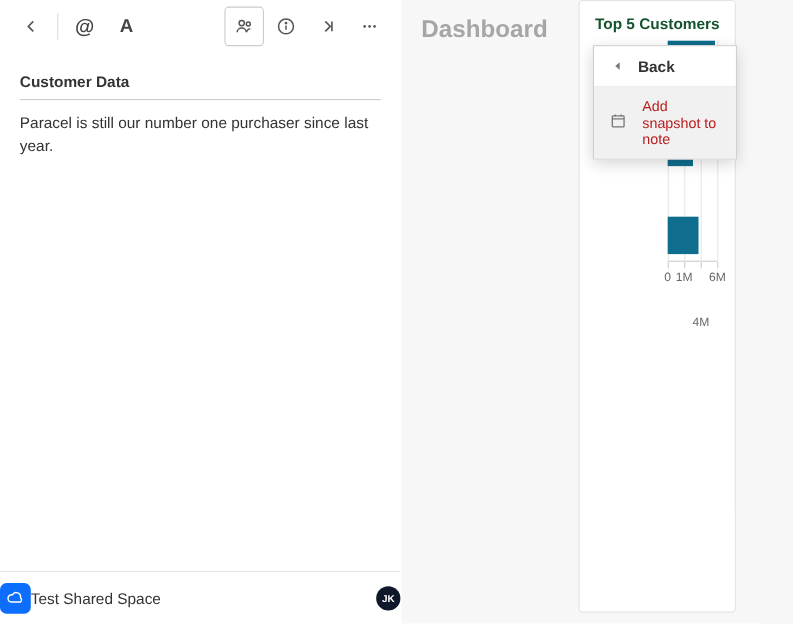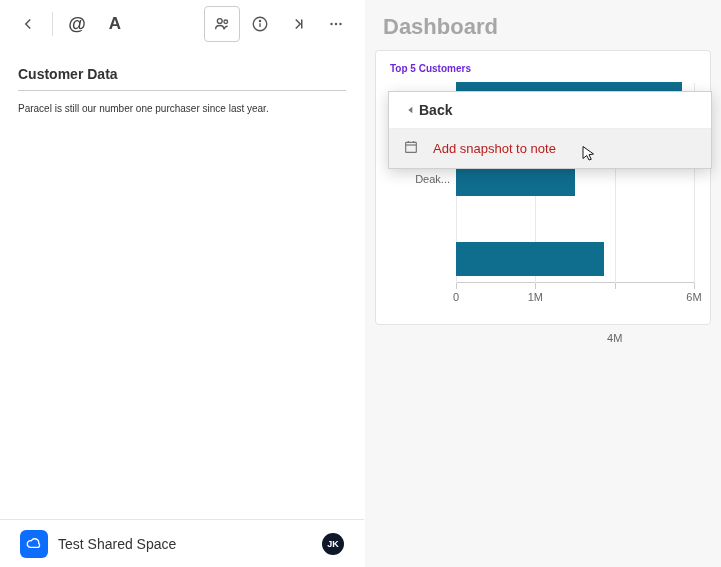--- a/index.html
+++ b/index.html
@@ -1,51 +1,51 @@
 <!DOCTYPE html>
 <html><head>
 <meta charset="utf-8">
 <style>
   * { box-sizing: border-box; margin: 0; padding: 0; font-family: -apple-system, BlinkMacSystemFont, "Segoe UI", Arial, sans-serif; }
   html, body { width: 721px; height: 567px; overflow: hidden; background: #fff; }
   .app { display: flex; width: 100%; height: 100%; }
   .left-panel { width: 365px; display: flex; flex-direction: column; border-right: 1px solid transparent; }
-  .right-panel { flex: 1; display: flex; flex-direction: column; background: #f7f7f7; padding-left: 0; }
+  .right-panel { flex: 1; display: flex; flex-direction: row; background: #f7f7f7; padding-left: 0; }
 
   .toolbar { display: flex; align-items: center; height: 48px; padding: 0 10px; gap: 2px; }
   .tool-btn { width: 36px; height: 36px; border-radius: 4px; display: flex; align-items: center; justify-content: center; color: #555; cursor: pointer; background: transparent; border: none; }
   .tool-btn svg { width: 18px; height: 18px; }
   .tool-sep { width: 1px; height: 24px; background: #ddd; margin: 0 4px; }
   .tool-spacer { flex: 1; }
   .tool-active { border: 1px solid #ccc; background: #fff; }
 
   .section-title { font-size: 14px; font-weight: 600; color: #333; padding: 18px 18px 8px; }
   .section-underline { height: 1px; background: #ccc; margin: 0 18px 10px; }
-  .note-body { font-size: 10px; color: #333; padding: 0 18px; line-height: 1.5; }
+  .note-body { font-size: 14px; color: #333; padding: 0 18px; line-height: 1.5; }
 
-  .footer { margin-top: auto; height: 48px; border-top: 1px solid #e5e5e5; display: flex; align-items: center; padding: 0 20px; gap: 10px; }
+  .footer { margin-top: auto; height: 48px; border-top: 1px solid #e5e5e5; display: flex; align-items: center; padding: 0 0; }
   .space-icon { width: 28px; height: 28px; background: #0d6efd; border-radius: 6px; display:flex; align-items:center; justify-content:center; color:#fff; }
   .footer-label { font-size: 14px; color: #333; font-weight: 500; flex:1; }
   .avatar { width: 22px; height: 22px; border-radius: 50%; background: #0f172a; color:#fff; font-size: 9px; display:flex;align-items:center;justify-content:center;font-weight:600; }
 
   .dash-title { font-size: 22px; font-weight: 600; color: #a6a6a6; padding: 14px 18px 10px; }
   .chart-card { background: #fff; border: 1px solid #e3e3e3; border-radius: 4px; margin: 0 10px 10px 10px; padding: 12px 8px 12px 8px; position: relative; }
-  .chart-title { font-size: 10px; font-weight: 700; color: #6d28d9; padding: 0 6px 8px; }
+  .chart-title { font-size: 14px; font-weight: 700; color: #14532d; padding: 0 6px 8px; }
   .chart-body { position: relative; height: 230px; }
   .bar-row { position: absolute; left: 0; right: 8px; height: 34px; display:flex; align-items:center; }
   .bar-label { width: 72px; text-align: right; font-size: 11px; color:#666; padding-right:6px; }
   .bar-track { flex:1; height:34px; position:relative; }
   .bar { position:absolute; left:0; top:0; bottom:0; background:#0f6d8e; display:flex; align-items:center; justify-content:flex-end; padding-right:6px; color:#fff; font-size:10px; font-weight:600;}
   .x-axis { position:absolute; left:72px; right:8px; bottom:0; height:30px; border-top:1px solid #ccc; }
   .x-tick { position:absolute; top:0; width:1px; height:6px; background:#ccc; }
   .x-tick-label { position:absolute; top:8px; font-size:11px; color:#666; transform:translateX(-50%); }
   .grid-line { position:absolute; top:0; bottom:30px; width:1px; background:#e8e8e8; }
 
   .context-menu { position:absolute; top:30px; left:12px; right:-2px; background:#fff; border:1px solid #d0d0d0; box-shadow:0 4px 14px rgba(0,0,0,0.18); z-index:10; }
-  .menu-back { display:flex; align-items:center; padding:10px 14px; font-size:14px; color:#333; border-bottom:1px solid #eee; cursor:pointer; font-weight:600;}
+  .menu-back { display:flex; align-items:center; gap:10px; padding:10px 14px; font-size:14px; color:#333; border-bottom:1px solid #eee; cursor:pointer; font-weight:600;}
   .menu-item { display:flex; align-items:center; gap:14px; padding:10px 14px; font-size:13px; color:#b91c1c; border-bottom:1px solid #eee; cursor:pointer; }
   .menu-item:last-child { border-bottom:none; }
   .menu-item.hover { background:#f1f1f1; }
   .menu-item svg, .menu-back svg { width:16px; height:16px; color:#777; flex-shrink:0; }
   .cursor { position:absolute; width:18px; height:18px; z-index:20; }
 </style>
 </head>
 <body>
 
 <div class="app">

